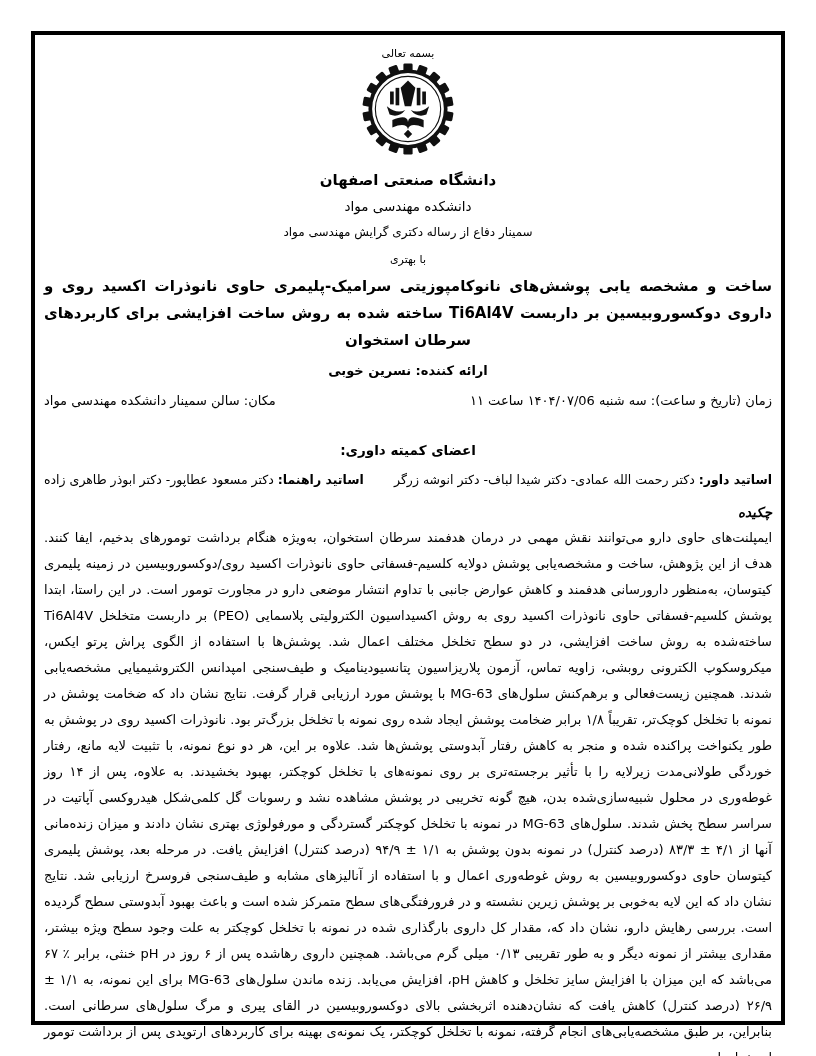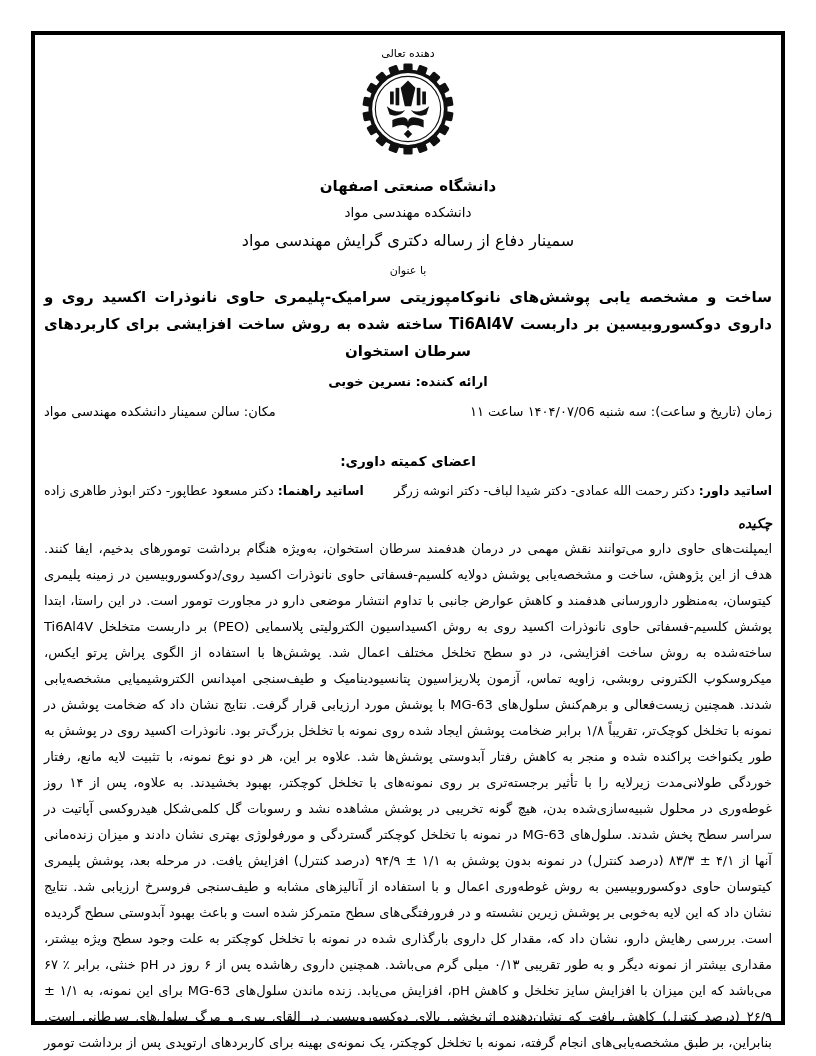--- a/index.html
+++ b/index.html
@@ -15,23 +15,23 @@
   }
   .frame {
     position: absolute;
     top: 31px; left: 31px; right: 31px; bottom: 31px;
     border: 4.5px solid #000;
     padding: 10px 9px 8px 9px;
     direction: rtl;
   }
   .besmele { text-align: center; font-size: 11px; margin-top: 2px; }
   .logo-wrap { text-align: center; margin-top: 3px; line-height: 0; }
-  .university { text-align: center; font-size: 15px; font-weight: bold; margin-top: 22px; }
+  .university { text-align: center; font-size: 15px; font-weight: bold; margin-top: 16px; }
   .faculty { text-align: center; font-size: 13.5px; margin-top: 9px; }
-  .seminar-type { text-align: center; font-size: 16px; margin-top: 11px; }
+  .seminar-type { text-align: center; font-size: 12px; margin-top: 11px; }
   .with-title { text-align: center; font-size: 11px; margin-top: 14px; }
   .thesis-title {
     font-size: 15px; font-weight: bold; line-height: 27px;
     text-align: justify; text-align-last: center; margin-top: 7px;
   }
   .presenter { text-align: center; font-size: 13px; font-weight: bold; margin-top: 9px; }
   .row {
     display: flex; justify-content: space-between; align-items: baseline;
     font-size: 13px; margin-top: 15px;
   }
@@ -43,21 +43,21 @@
     font-size: 13px; line-height: 26px; text-align: justify;
     margin-top: 5px;
   }
 </style>
 </head>
 <body>
 
 <div class="page">
   <div class="frame">
 
-    <div class="besmele">دهنده تعالی</div>
+    <div class="besmele">بسمه تعالی</div>
 
     <div class="logo-wrap">
       <svg width="92" height="92" viewBox="0 0 100 100" aria-hidden="true">
         <defs>
             <rect id="tooth" x="45" y="0.5" width="10" height="9" rx="1.5"></rect>
           </defs>
         <g fill="#101010">
           <use href="#tooth"></use>
           <use href="#tooth" transform="rotate(20 50 50)"></use>
           <use href="#tooth" transform="rotate(40 50 50)"></use>
@@ -89,21 +89,21 @@
           <path d="M73 47 Q62 56 53 51 Q60 60 70 56 Z"></path>
           <path d="M33 62 Q49 55 50 64 Q51 55 67 62 L67 70 Q52 64 50 72 Q48 64 33 70 Z"></path>
           <rect x="46.8" y="74" width="6.4" height="6.4" transform="rotate(45 50 77.2)"></rect>
         </g>
       </svg>
     </div>
 
     <div class="university">دانشگاه صنعتی اصفهان</div>
     <div class="faculty">دانشکده مهندسی مواد</div>
     <div class="seminar-type">سمینار دفاع از رساله دکتری گرایش مهندسی مواد</div>
-    <div class="with-title">با عنوان</div>
+    <div class="with-title">با بهتری</div>
 
     <div class="thesis-title">ساخت و مشخصه یابی پوشش‌های نانوکامپوزیتی سرامیک-پلیمری حاوی نانوذرات اکسید روی و داروی دوکسوروبیسین بر داربست Ti6Al4V ساخته شده به روش ساخت افزایشی برای کاربردهای سرطان استخوان</div>
 
     <div class="presenter">
       <span>ارائه کننده:</span>
       <span>نسرین خوبی</span>
     </div>
 
     <div class="row">
       <span>زمان (تاریخ و ساعت): سه شنبه ۱۴۰۴/۰۷/06 ساعت ۱۱</span>

